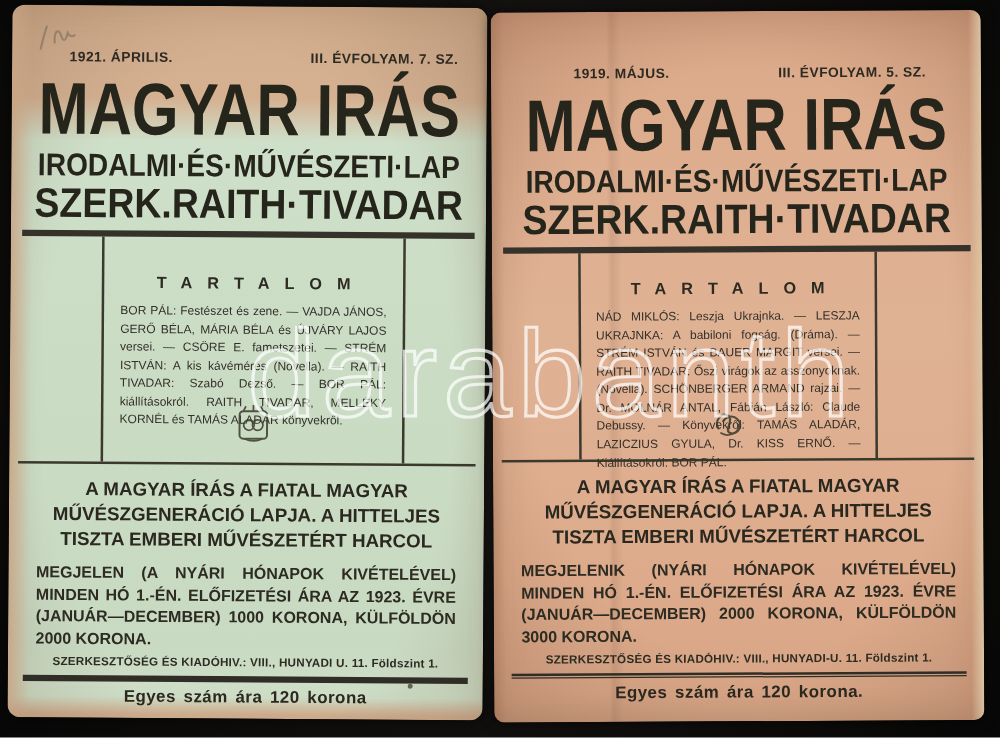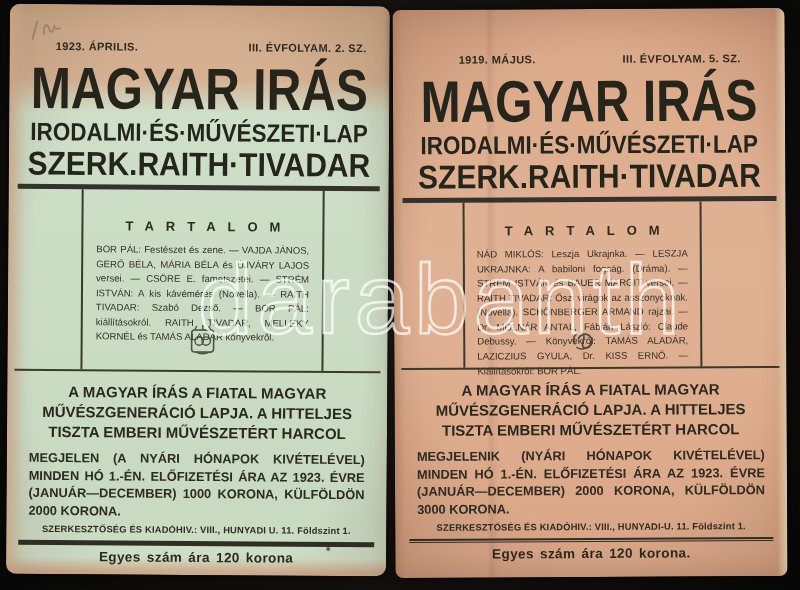--- a/index.html
+++ b/index.html
@@ -85,22 +85,22 @@
     font-size:98px;font-weight:normal;letter-spacing:5px;line-height:1;
     color:transparent;-webkit-text-stroke:2.5px rgba(255,255,255,.72);
     pointer-events:none;
   }
 </style>
 </head>
 <body>
 
 <div class="cover cover-left">
   <div class="masthead">
-    <span>1923. ÁPRILIS.</span>
-    <span>III. ÉVFOLYAM. 2. SZ.</span>
+    <span>1921. ÁPRILIS.</span>
+    <span>III. ÉVFOLYAM. 7. SZ.</span>
   </div>
   <div class="issue-title">MAGYAR IRÁS</div>
   <div class="subtitle1">IRODALMI·ÉS·MŰVÉSZETI·LAP</div>
   <div class="subtitle2">SZERK.RAITH·TIVADAR</div>
   <div class="header-bar"></div>
   <div class="contents-box">
     <div class="contents-heading">TARTALOM</div>
     <div class="contents-text">BOR PÁL: Festészet és zene. — VAJDA JÁNOS, GERŐ BÉLA, MÁRIA BÉLA és ÚJVÁRY LAJOS versei. — CSÖRE E. fametszetei. — STRÉM ISTVÁN: A kis kávémérés (Novella). — RAITH TIVADAR: Szabó Dezső. — BOR PÁL: kiállításokról. RAITH TIVADAR, MELLÉKY KORNÉL és TAMÁS ALADÁR könyvekről.</div>
     <span class="ornament">
       <svg width="28" height="32" viewBox="0 0 28 32">

